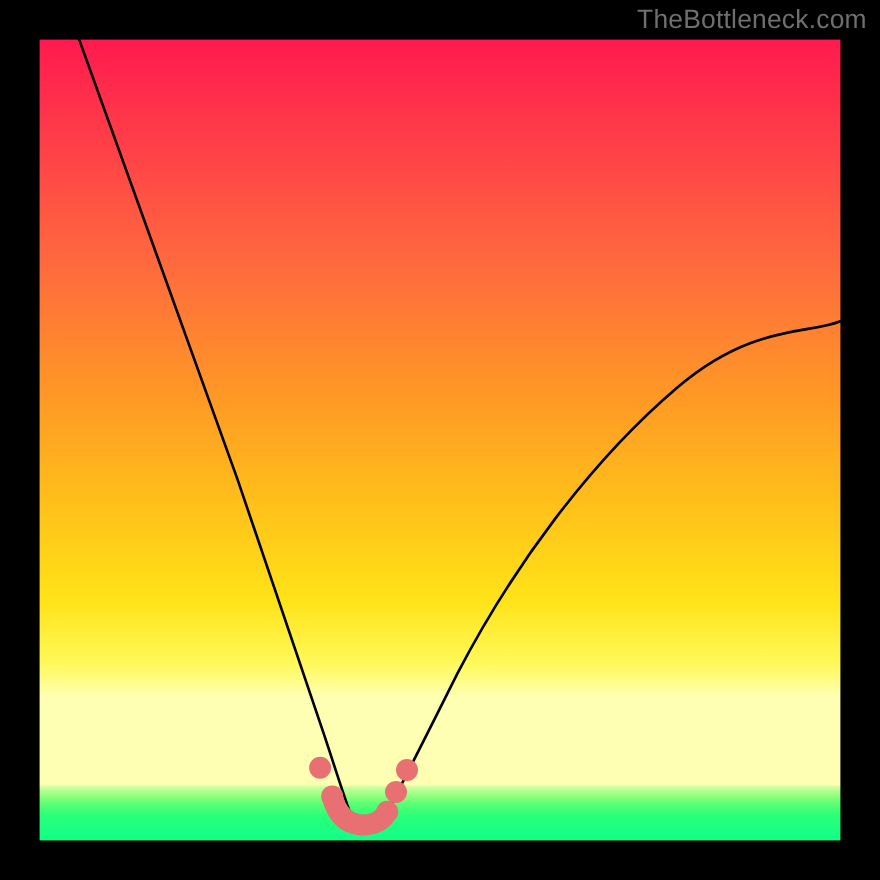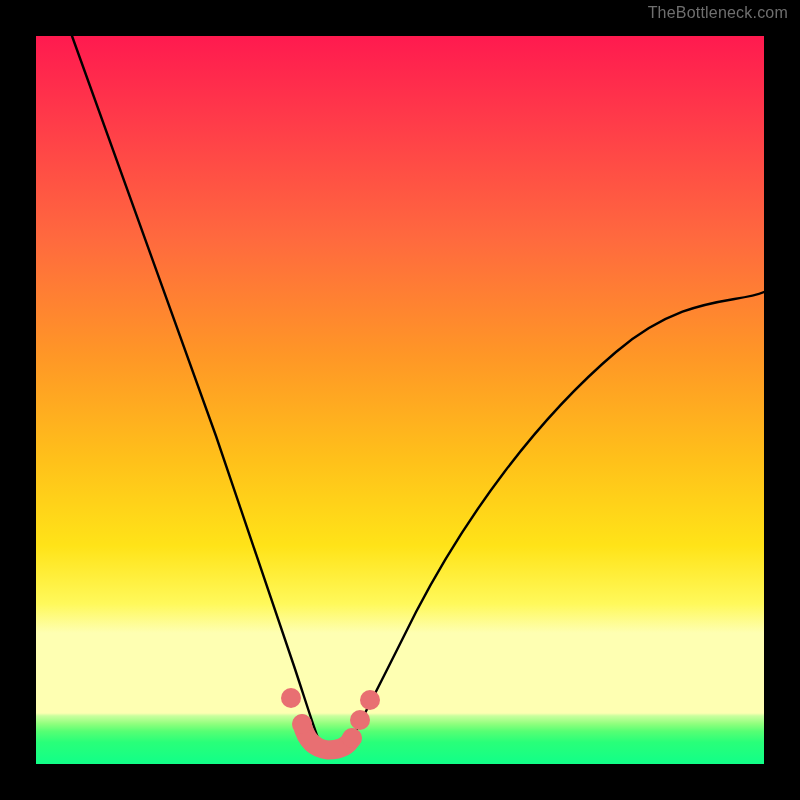--- a/index.html
+++ b/index.html
@@ -14,21 +14,21 @@
     width: 800px;
     height: 800px;
     background: #000;
     position: relative;
   }
   .watermark {
     position: absolute;
     top: 4px;
     right: 12px;
     color: #6f6f6f;
-    font-size: 16px;
+    font-size: 24px;
     letter-spacing: 0.2px;
     font-weight: 400;
     z-index: 10;
     font-family: Arial, Helvetica, sans-serif;
   }
   .plot {
     position: absolute;
     left: 36px;
     top: 36px;
     width: 728px;

